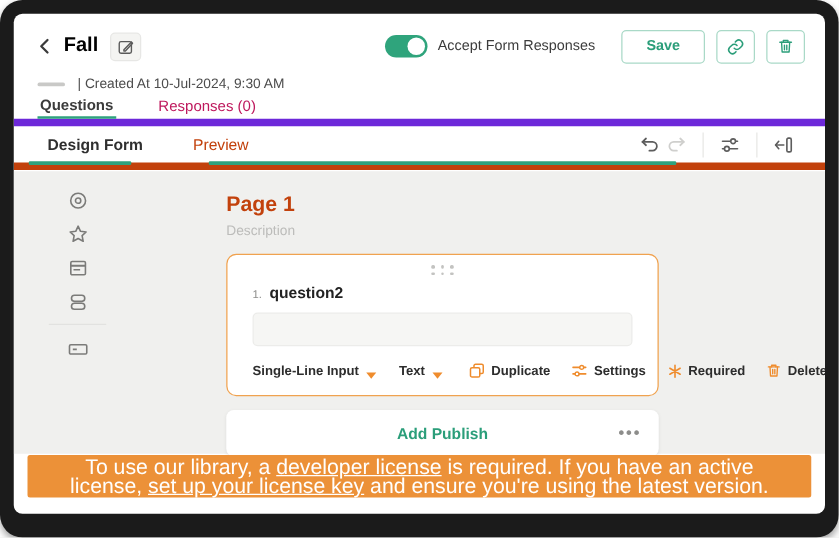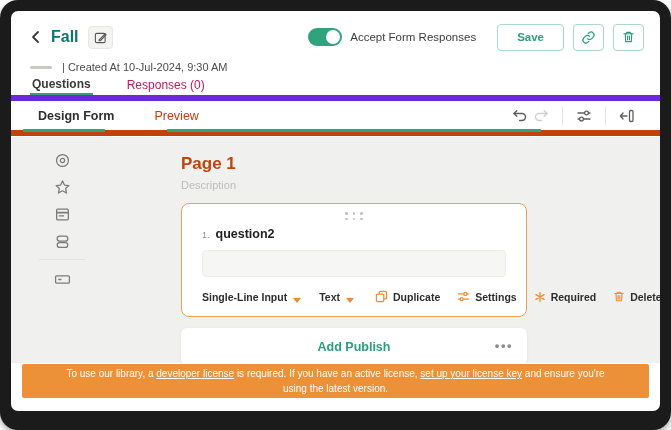--- a/index.html
+++ b/index.html
@@ -17,21 +17,21 @@
     position: absolute; left: 11px; top: 11px; right: 11px; bottom: 19px;
     background: #ffffff; border-radius: 7px; overflow: hidden;
   }
 
   
   .hdr-row {
     position: absolute; top: 10px; left: 18px; right: 16px; height: 32px;
     display: flex; align-items: center;
   }
   .back-btn { display: flex; align-items: center; cursor: pointer; color: #3a3a3a; }
-  .form-title { font-size: 16px; font-weight: bold; color: #0f766e; margin: 0 9px; }
+  .form-title { font-size: 16px; font-weight: bold; color: #000000; margin: 0 9px; }
   .edit-btn {
     width: 25px; height: 23px; background: #f4f4f2; border: 1px solid #e7e7e5;
     border-radius: 4px; display: flex; align-items: center; justify-content: center;
     color: #5a5a5a; cursor: pointer;
   }
   .hdr-spacer { flex: 1; }
   .toggle {
     position: relative; width: 34px; height: 18px; border-radius: 9px;
     background: #2fa47c; cursor: pointer; flex: none;
   }
@@ -133,21 +133,21 @@
     position: absolute; right: 14px; top: 50%; transform: translateY(-58%);
     color: #8d8d8b; font-size: 13px; font-weight: bold; letter-spacing: 1.5px;
     cursor: pointer;
   }
 
   
   .banner {
     position: absolute; top: 353px; left: 11px; right: 11px; height: 34px;
     background: #ec9138; border-radius: 2px; color: #fff;
     display: flex; align-items: center; justify-content: center;
-    text-align: center; padding: 0 34px; font-size: 10px; line-height: 15px;
+    text-align: center; padding: 0 34px; font-size: 17px; line-height: 15px;
   }
   .banner a { color: #fff; text-decoration: underline; cursor: pointer; }
 
   svg { display: block; }
 </style>
 </head>
 <body>
 
 <div class="frame">
   <div class="page">

